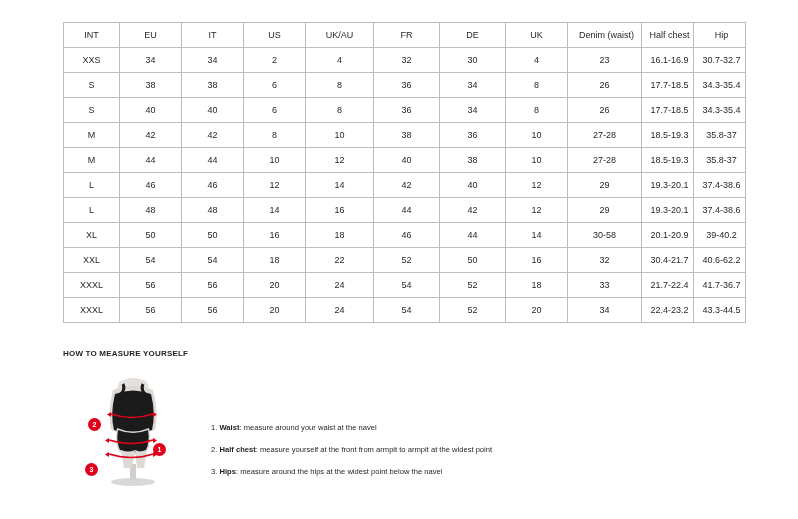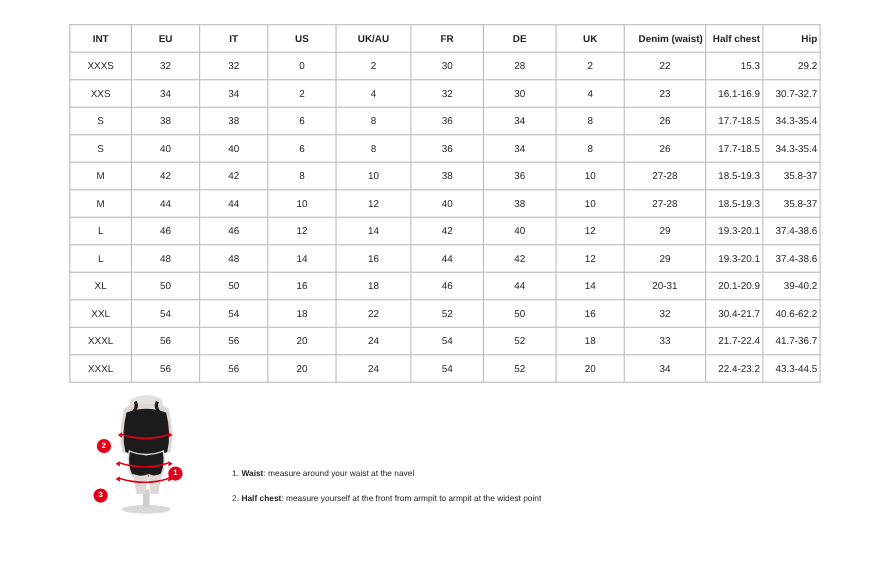--- a/index.html
+++ b/index.html
@@ -37,36 +37,36 @@
     border: 1px solid #bcbcbc;
     height: 24px;
     font-size: 9px;
     font-weight: normal;
     text-align: center;
     color: #231f20;
     padding: 0 2px;
     line-height: 12px;
   }
   table.size-table th {
-    font-weight: bold;
+    font-weight: normal;
   }
   table.size-table col.c0 { width: 56px; }
   table.size-table col.c1 { width: 62px; }
   table.size-table col.c2 { width: 62px; }
   table.size-table col.c3 { width: 62px; }
   table.size-table col.c4 { width: 68px; }
   table.size-table col.c5 { width: 66px; }
   table.size-table col.c6 { width: 66px; }
   table.size-table col.c7 { width: 62px; }
   table.size-table col.c8 { width: 74px; }
   table.size-table col.c9 { width: 52px; }
   table.size-table col.c10 { width: 52px; }
   table.size-table td.left,
   table.size-table th.left {
-    text-align: right;
+    text-align: center;
     padding-left: 6px;
   }
   
   .measure {
     position: absolute;
     left: 63px;
     top: 349px;
     width: 672px;
   }
   .measure-title {
@@ -144,33 +144,20 @@
             <th>FR</th>
             <th>DE</th>
             <th>UK</th>
             <th class="left">Denim (waist)</th>
             <th class="left">Half chest</th>
             <th class="left">Hip</th>
           </tr>
       </thead>
       <tbody id="tbody">
           <tr>
-            <td>XXXS</td>
-            <td>32</td>
-            <td>32</td>
-            <td>0</td>
-            <td>2</td>
-            <td>30</td>
-            <td>28</td>
-            <td>2</td>
-            <td>22</td>
-            <td class="left">15.3</td>
-            <td class="left">29.2</td>
-          </tr>
-          <tr>
             <td>XXS</td>
             <td>34</td>
             <td>34</td>
             <td>2</td>
             <td>4</td>
             <td>32</td>
             <td>30</td>
             <td>4</td>
             <td>23</td>
             <td class="left">16.1-16.9</td>
@@ -256,21 +243,21 @@
           </tr>
           <tr>
             <td>XL</td>
             <td>50</td>
             <td>50</td>
             <td>16</td>
             <td>18</td>
             <td>46</td>
             <td>44</td>
             <td>14</td>
-            <td>20-31</td>
+            <td>30-58</td>
             <td class="left">20.1-20.9</td>
             <td class="left">39-40.2</td>
           </tr>
           <tr>
             <td>XXL</td>
             <td>54</td>
             <td>54</td>
             <td>18</td>
             <td>22</td>
             <td>52</td>
@@ -304,20 +291,21 @@
             <td>20</td>
             <td>34</td>
             <td class="left">22.4-23.2</td>
             <td class="left">43.3-44.5</td>
           </tr>
         </tbody>
     </table>
   </div>
 
   <div class="measure">
+    <div class="measure-title">HOW TO MEASURE YOURSELF</div>
     <div class="measure-body">
 
       <div class="figure">
         <svg width="130" height="120" viewBox="0 0 130 120">
 
           <ellipse cx="70" cy="114" rx="22" ry="4" fill="#d9d9d9"></ellipse>
           <rect x="67" y="96" width="6" height="16" fill="#cfcfcf"></rect>
 
           <path d="M56 14 q14 -8 28 0 l2 8 q-16 6 -32 0 z" fill="#e4e0dd"></path>
           <path d="M50 22 q20 -8 40 0 q6 22 2 40 q-22 8 -44 0 q-4 -18 2 -40 z" fill="#ded9d5"></path>
@@ -348,17 +336,18 @@
           </g>
         </svg>
         <div class="badge b1">1</div>
         <div class="badge b2">2</div>
         <div class="badge b3">3</div>
       </div>
 
       <div class="notes" id="notes">
           <div class="note"><span>1.</span> <b>Waist</b><span>: measure around your waist at the navel</span></div>
           <div class="note"><span>2.</span> <b>Half chest</b><span>: measure yourself at the front from armpit to armpit at the widest point</span></div>
+          <div class="note"><span>3.</span> <b>Hips</b><span>: measure around the hips at the widest point below the navel</span></div>
         </div>
     </div>
   </div>
 
 </div>
 
 </body></html>

